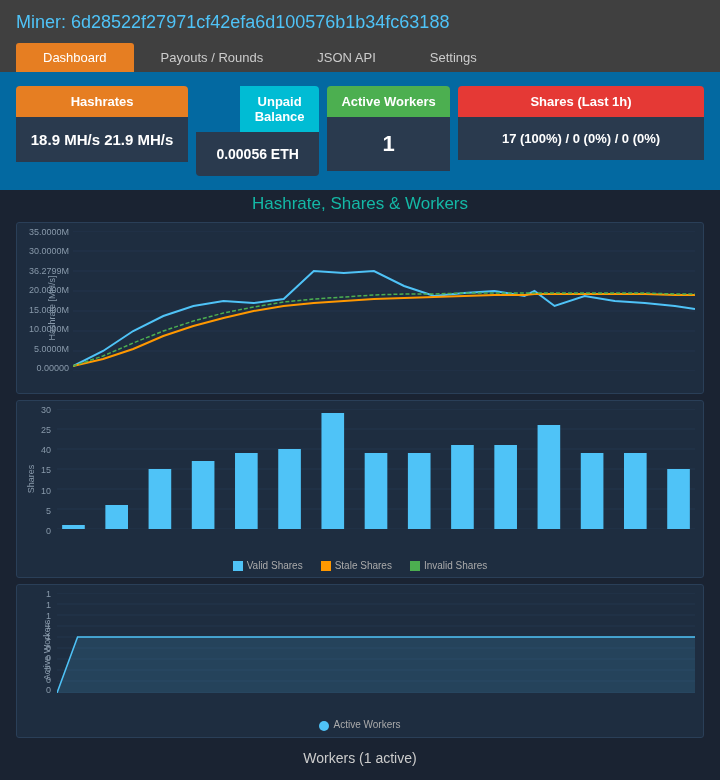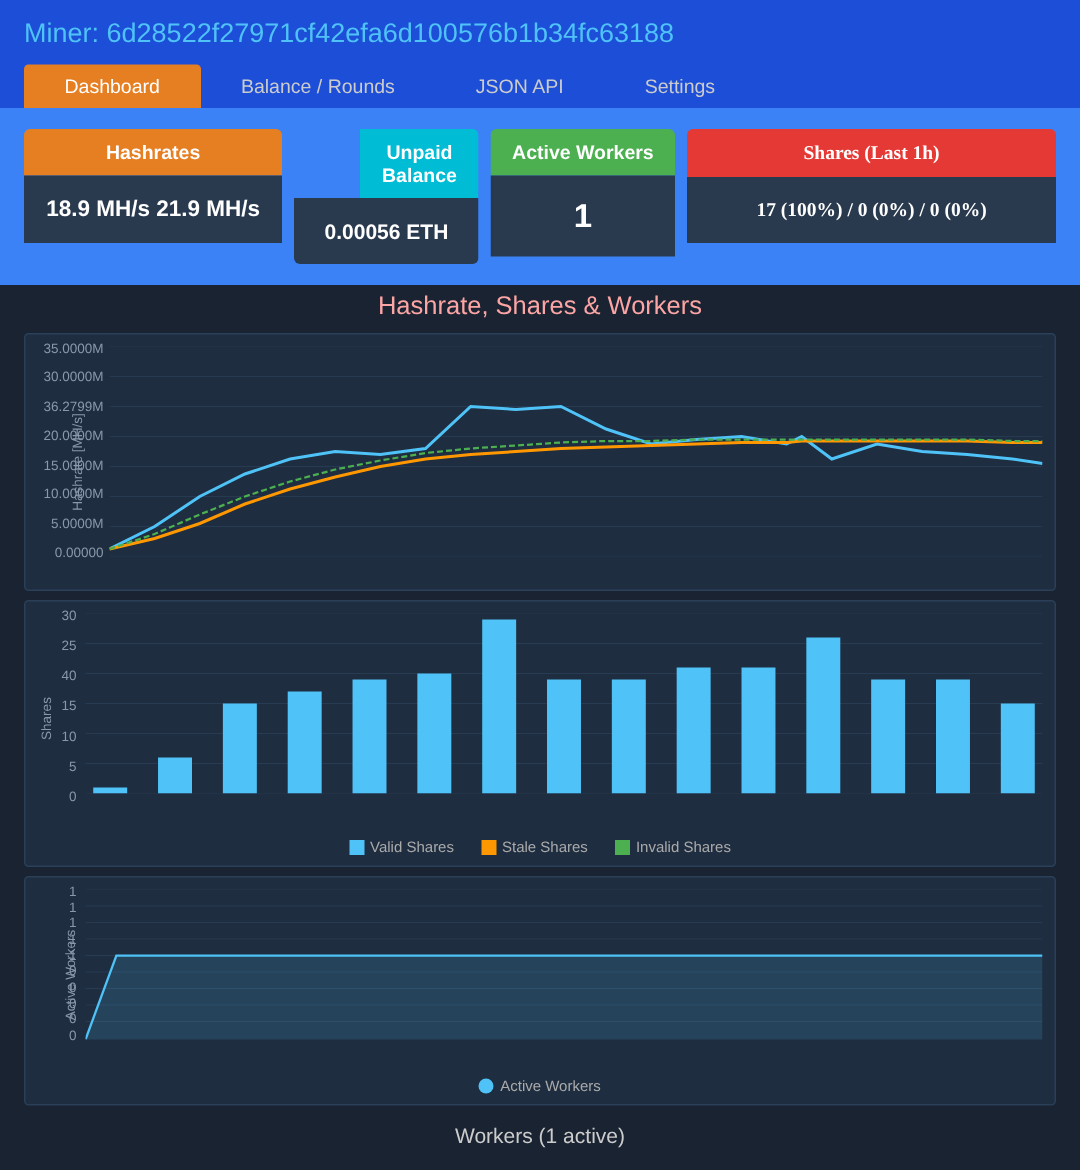--- a/index.html
+++ b/index.html
@@ -6,21 +6,21 @@
     body {
       background: #1a2332;
       color: #ccc;
       font-family: Arial, sans-serif;
       font-size: 13px;
       width: 720px;
       min-height: 780px;
     }
     
     .header {
-      background: #1d4ed8;
+      background: #404040;
       padding: 12px 16px 0;
     }
     .miner-title {
       font-size: 18px;
       color: #fff;
       margin-bottom: 10px;
     }
     .miner-title span {
       color: #4fc3f7;
     }
@@ -38,21 +38,21 @@
     .nav-item.active {
       background: #e67e22;
       color: #fff;
     }
 
     
     .stats-row {
       display: flex;
       gap: 8px;
       padding: 14px 16px;
-      background: #3b82f6;
+      background: #0369a1;
     }
     .stat-card {
       border-radius: 4px;
       overflow: hidden;
       flex: 1;
     }
     .stat-card .card-title {
       text-align: center;
       padding: 8px 6px;
       font-size: 13px;
@@ -73,21 +73,21 @@
     .title-green { background: #4caf50; }
     .title-red { background: #e53935; }
 
     
     .charts-section {
       padding: 4px 16px 10px;
     }
     .chart-title {
       text-align: center;
       font-size: 17px;
-      color: #fca5a5;
+      color: #14b8a6;
       margin-bottom: 8px;
     }
     .chart-container {
       background: #1e2d40;
       border: 1px solid #2a3f58;
       border-radius: 3px;
       margin-bottom: 6px;
       position: relative;
     }
 
@@ -194,21 +194,21 @@
 </head>
 <body>
 
 <div class="header">
   <div class="miner-title">
     <span>Miner:</span>
     <span style="color:#4fc3f7;cursor:pointer;">6d28522f27971cf42efa6d100576b1b34fc63188</span>
   </div>
   <div class="nav-bar">
     <div class="nav-item active">Dashboard</div>
-    <div class="nav-item">Balance / Rounds</div>
+    <div class="nav-item">Payouts / Rounds</div>
     <div class="nav-item">JSON API</div>
     <div class="nav-item">Settings</div>
   </div>
 </div>
 
 <div class="stats-row">
 
   <div class="stat-card card-hashrates">
     <div class="card-title title-orange">Hashrates</div>
     <div class="card-value" style="font-size:15px;">18.9 MH/s  21.9 MH/s</div>
@@ -220,21 +220,21 @@
       <span>Balance</span>
     </div>
     <div class="card-value" style="font-size:14px;">0.00056 ETH</div>
   </div>
 
   <div class="stat-card">
     <div class="card-title title-green">Active Workers</div>
     <div class="card-value" style="font-size:22px;">1</div>
   </div>
 
-  <div class="stat-card" style="flex:2;font-family:Liberation Serif, serif;">
+  <div class="stat-card" style="flex:2;">
     <div class="card-title title-red">Shares (Last 1h)</div>
     <div class="card-value" style="font-size:13px;">17 (100%) / 0 (0%) / 0 (0%)</div>
   </div>
 </div>
 
 <div class="charts-section">
   <div class="chart-title">Hashrate, Shares &amp; Workers</div>
 
   <div class="chart-container">
     <div class="hashrate-chart">

